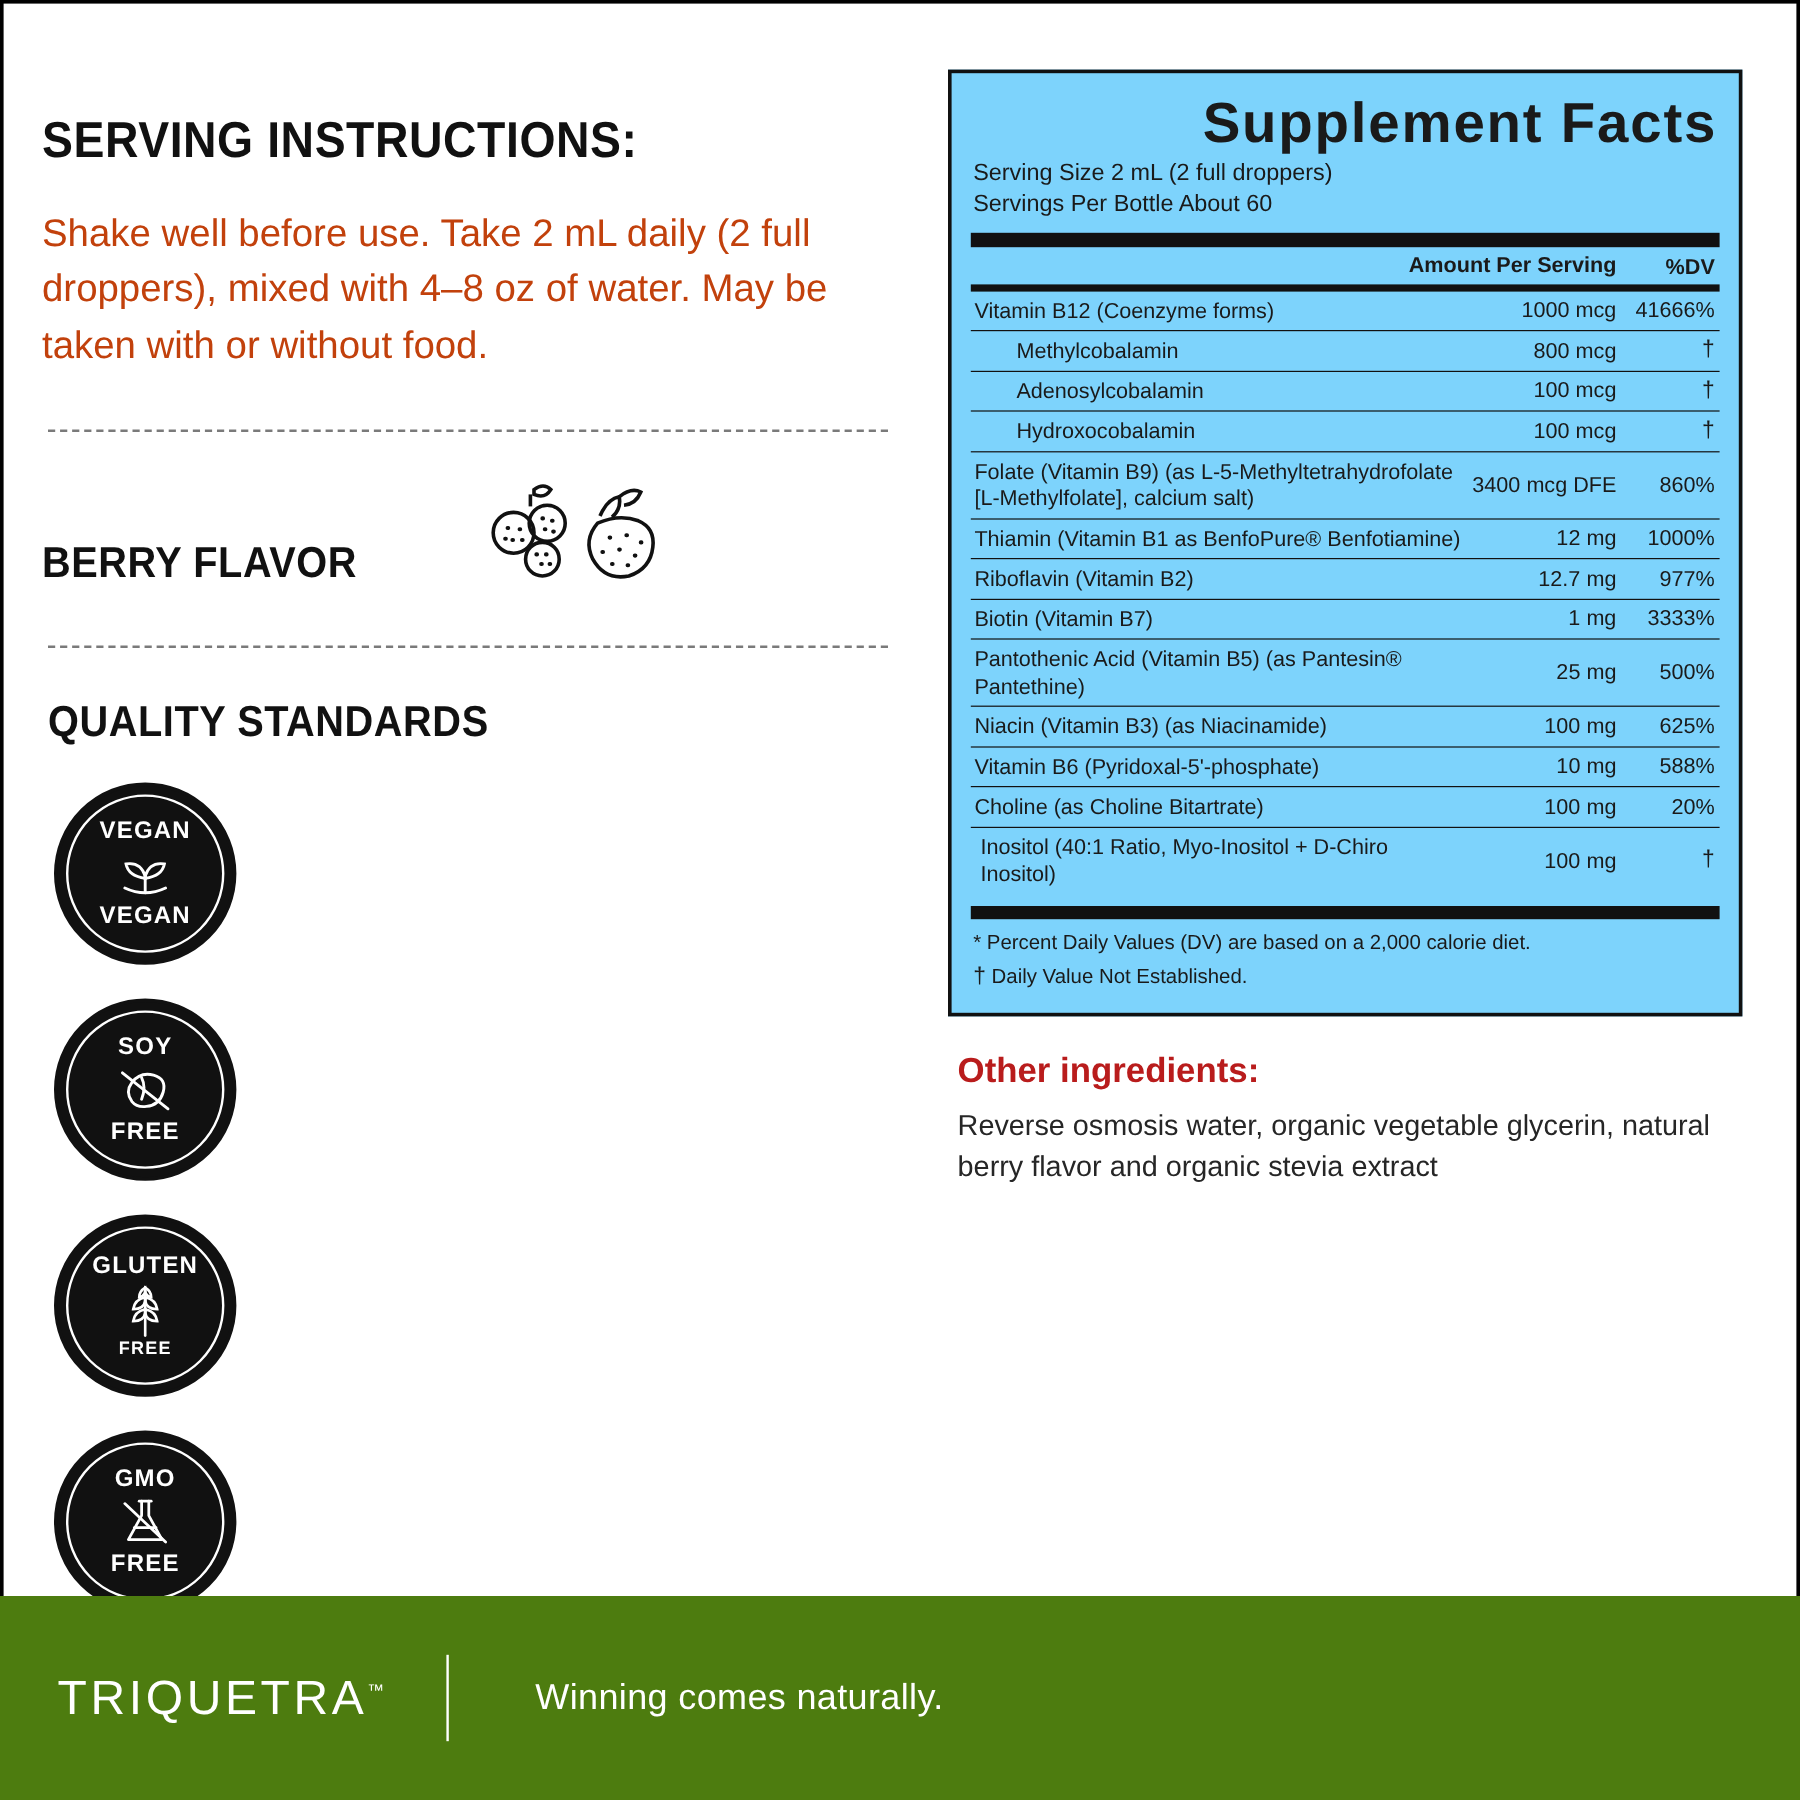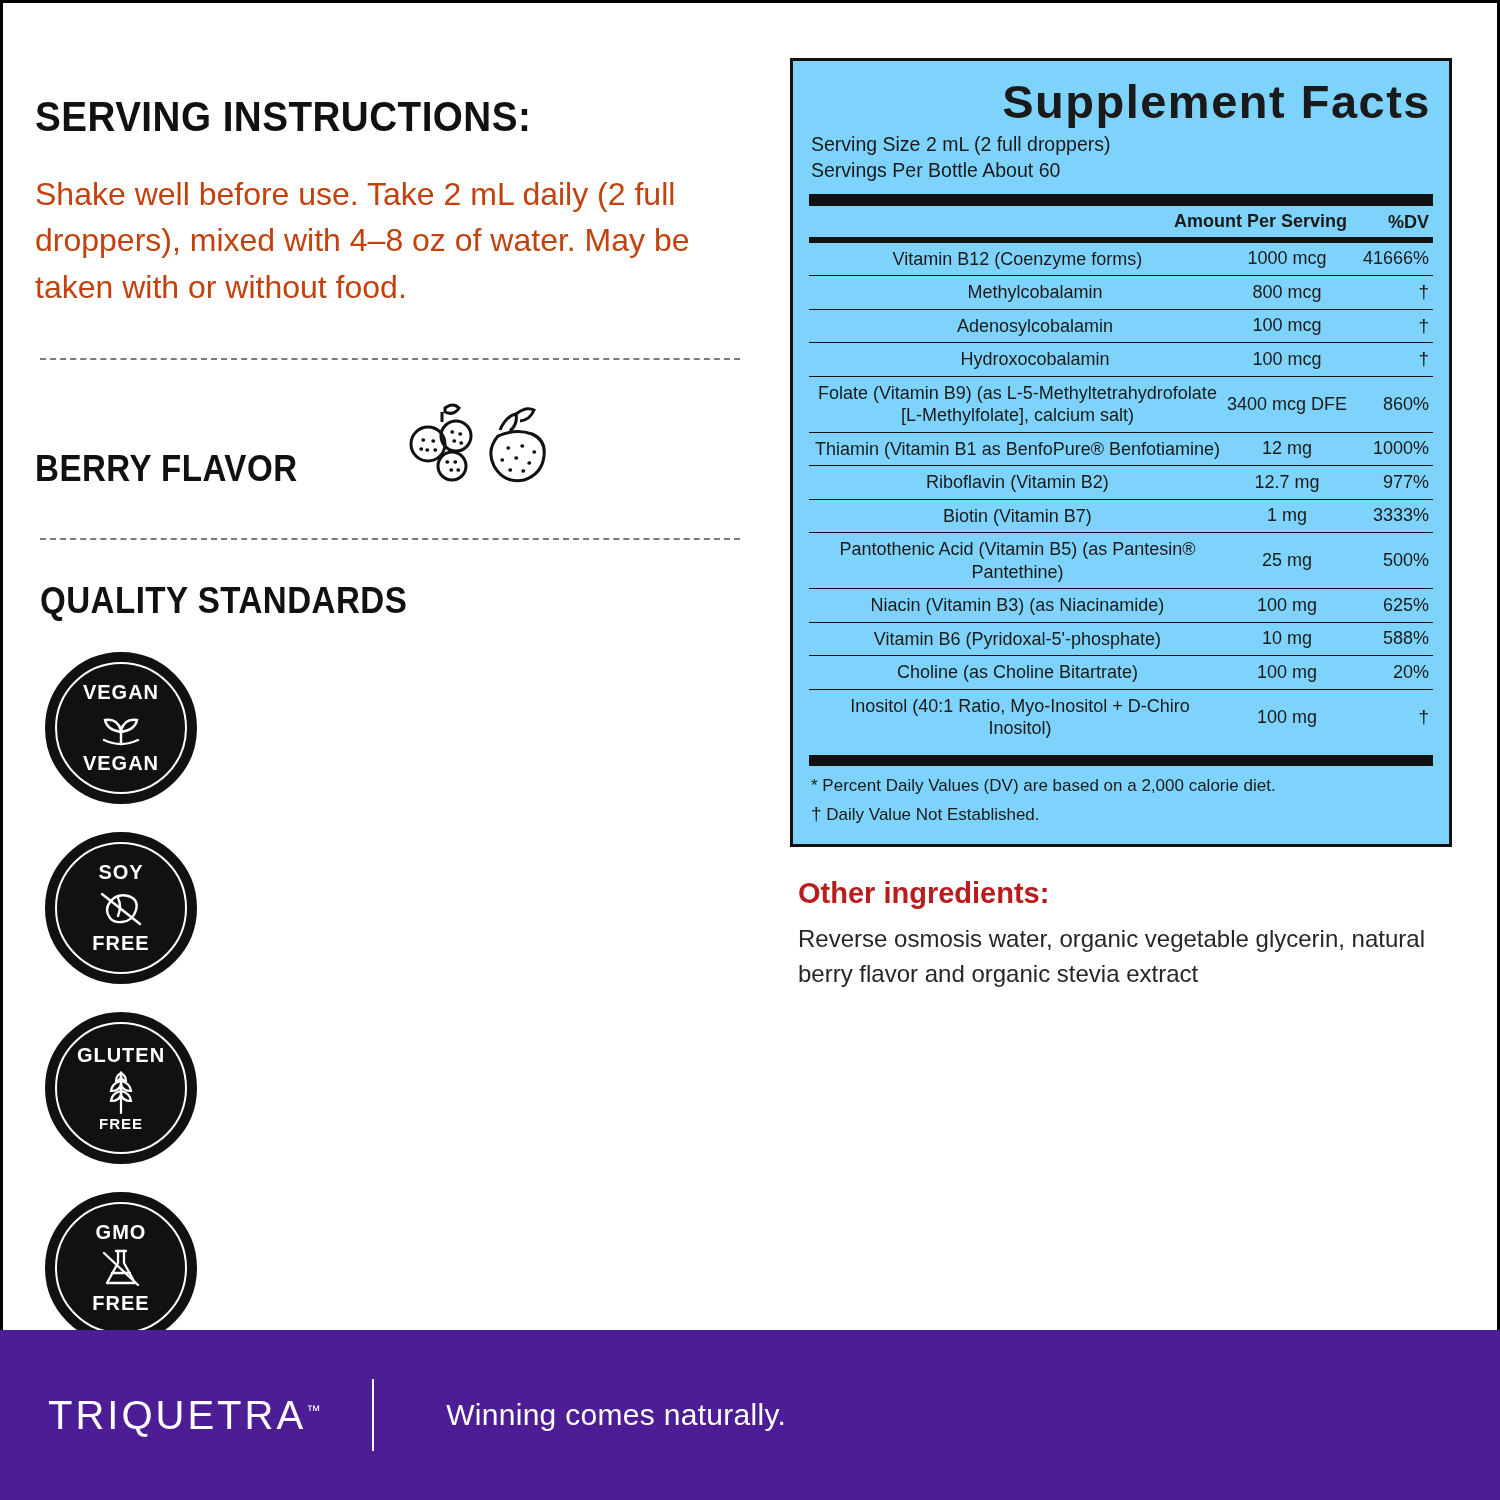--- a/index.html
+++ b/index.html
@@ -188,22 +188,22 @@
     width: 100%;
     border-collapse: collapse;
     font-size: 18px;
   }
   table.sf td {
     padding: 5px 2px;
     vertical-align: middle;
   }
   table.sf tr.row td { border-top: 1.2px solid #111; }
   table.sf tr.first-row td { border-top: none; }
-  .c-name { text-align: center; padding-left: 3px !important; line-height: 1.25; }
-  .c-amt { text-align: center; width: 128px; white-space: nowrap; padding-right: 8px !important; }
+  .c-name { text-align: left; padding-left: 3px !important; line-height: 1.25; }
+  .c-amt { text-align: right; width: 128px; white-space: nowrap; padding-right: 8px !important; }
   .c-dv { text-align: right; width: 78px; white-space: nowrap; padding-right: 4px !important; }
   .indent { padding-left: 38px !important; }
   .indent2 { padding-left: 8px !important; }
   .hdr-amt {
     text-align: center; font-weight: bold; font-size: 18px; line-height: 1.15;
     vertical-align: bottom;
   }
   .hdr-dv { text-align: right; font-weight: bold; font-size: 18px; vertical-align: bottom; padding-bottom: 2px !important;}
   .sf-foot {
     font-size: 17px;
@@ -226,21 +226,21 @@
     color: #262626;
     max-width: 640px;
   }
 
   
   .footer {
     position: absolute;
     left: 0; bottom: 0;
     width: 1500px;
     height: 170px;
-    background: #4c1d95;
+    background: #4d7c0f;
     display: flex;
     align-items: center;
     color: #fff;
   }
   .brand {
     font-family: "Liberation Sans", sans-serif;
     font-size: 40px;
     letter-spacing: 3px;
     margin-left: 48px;
     font-weight: 400;

